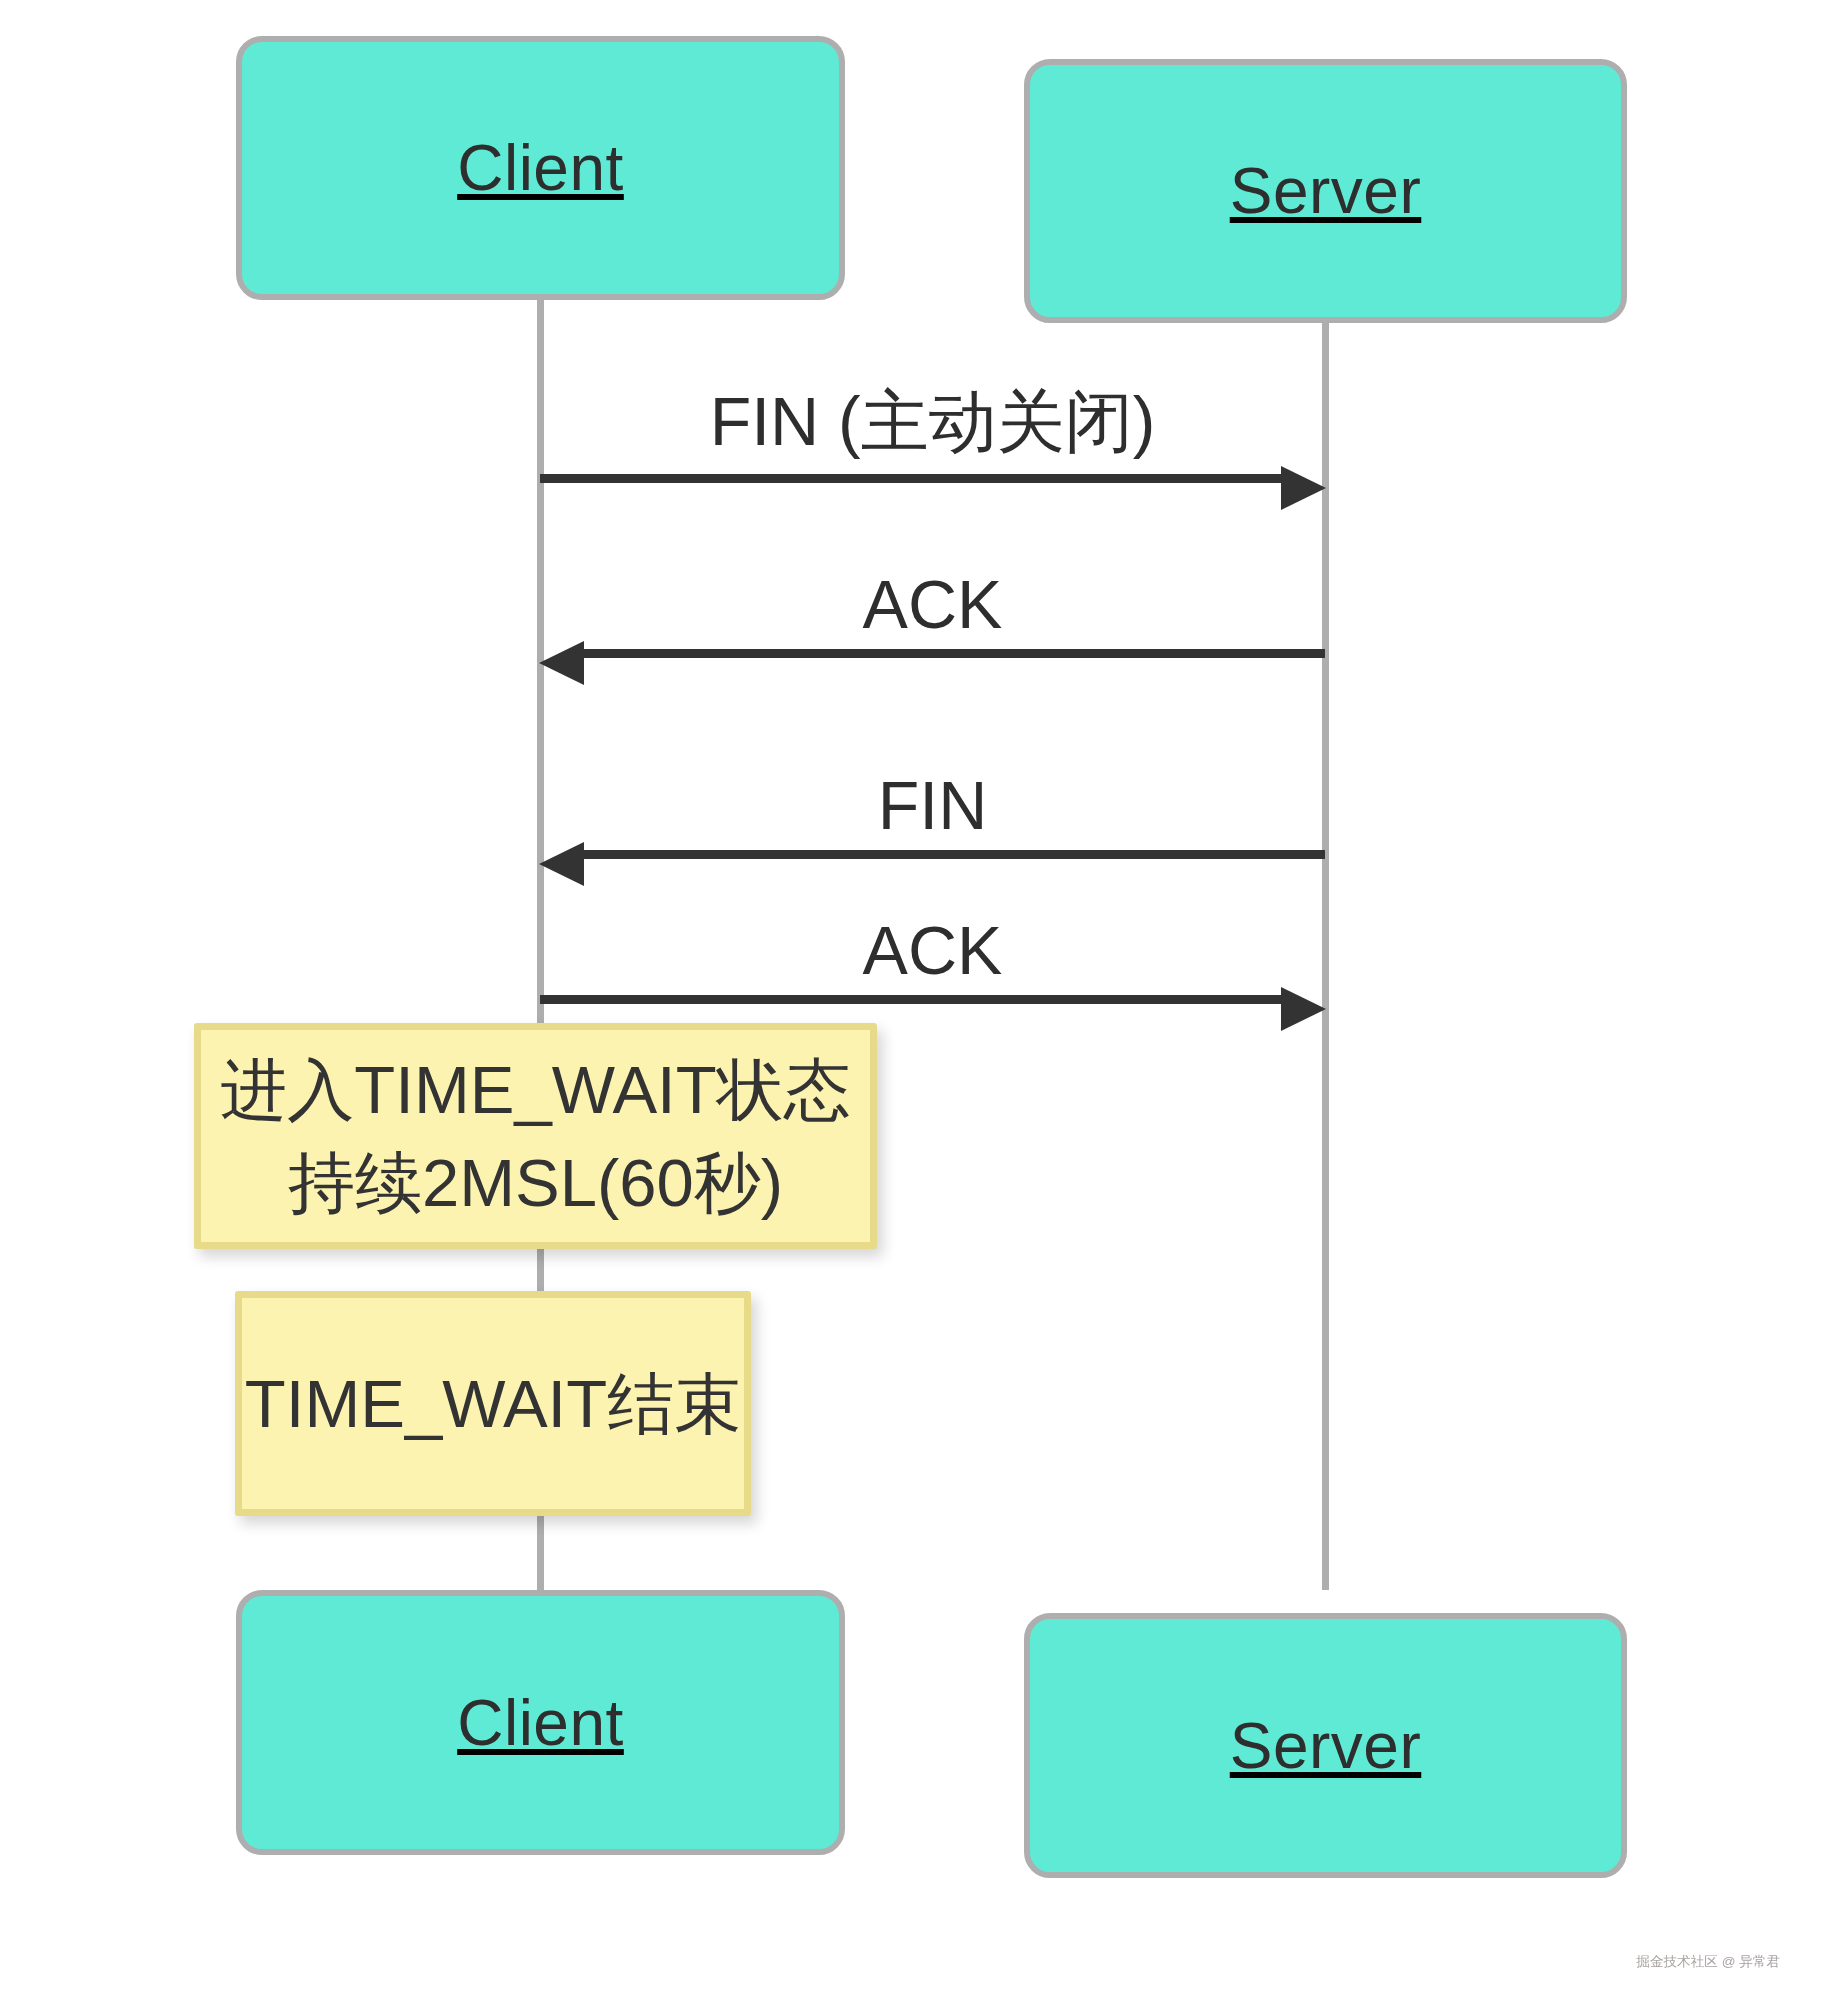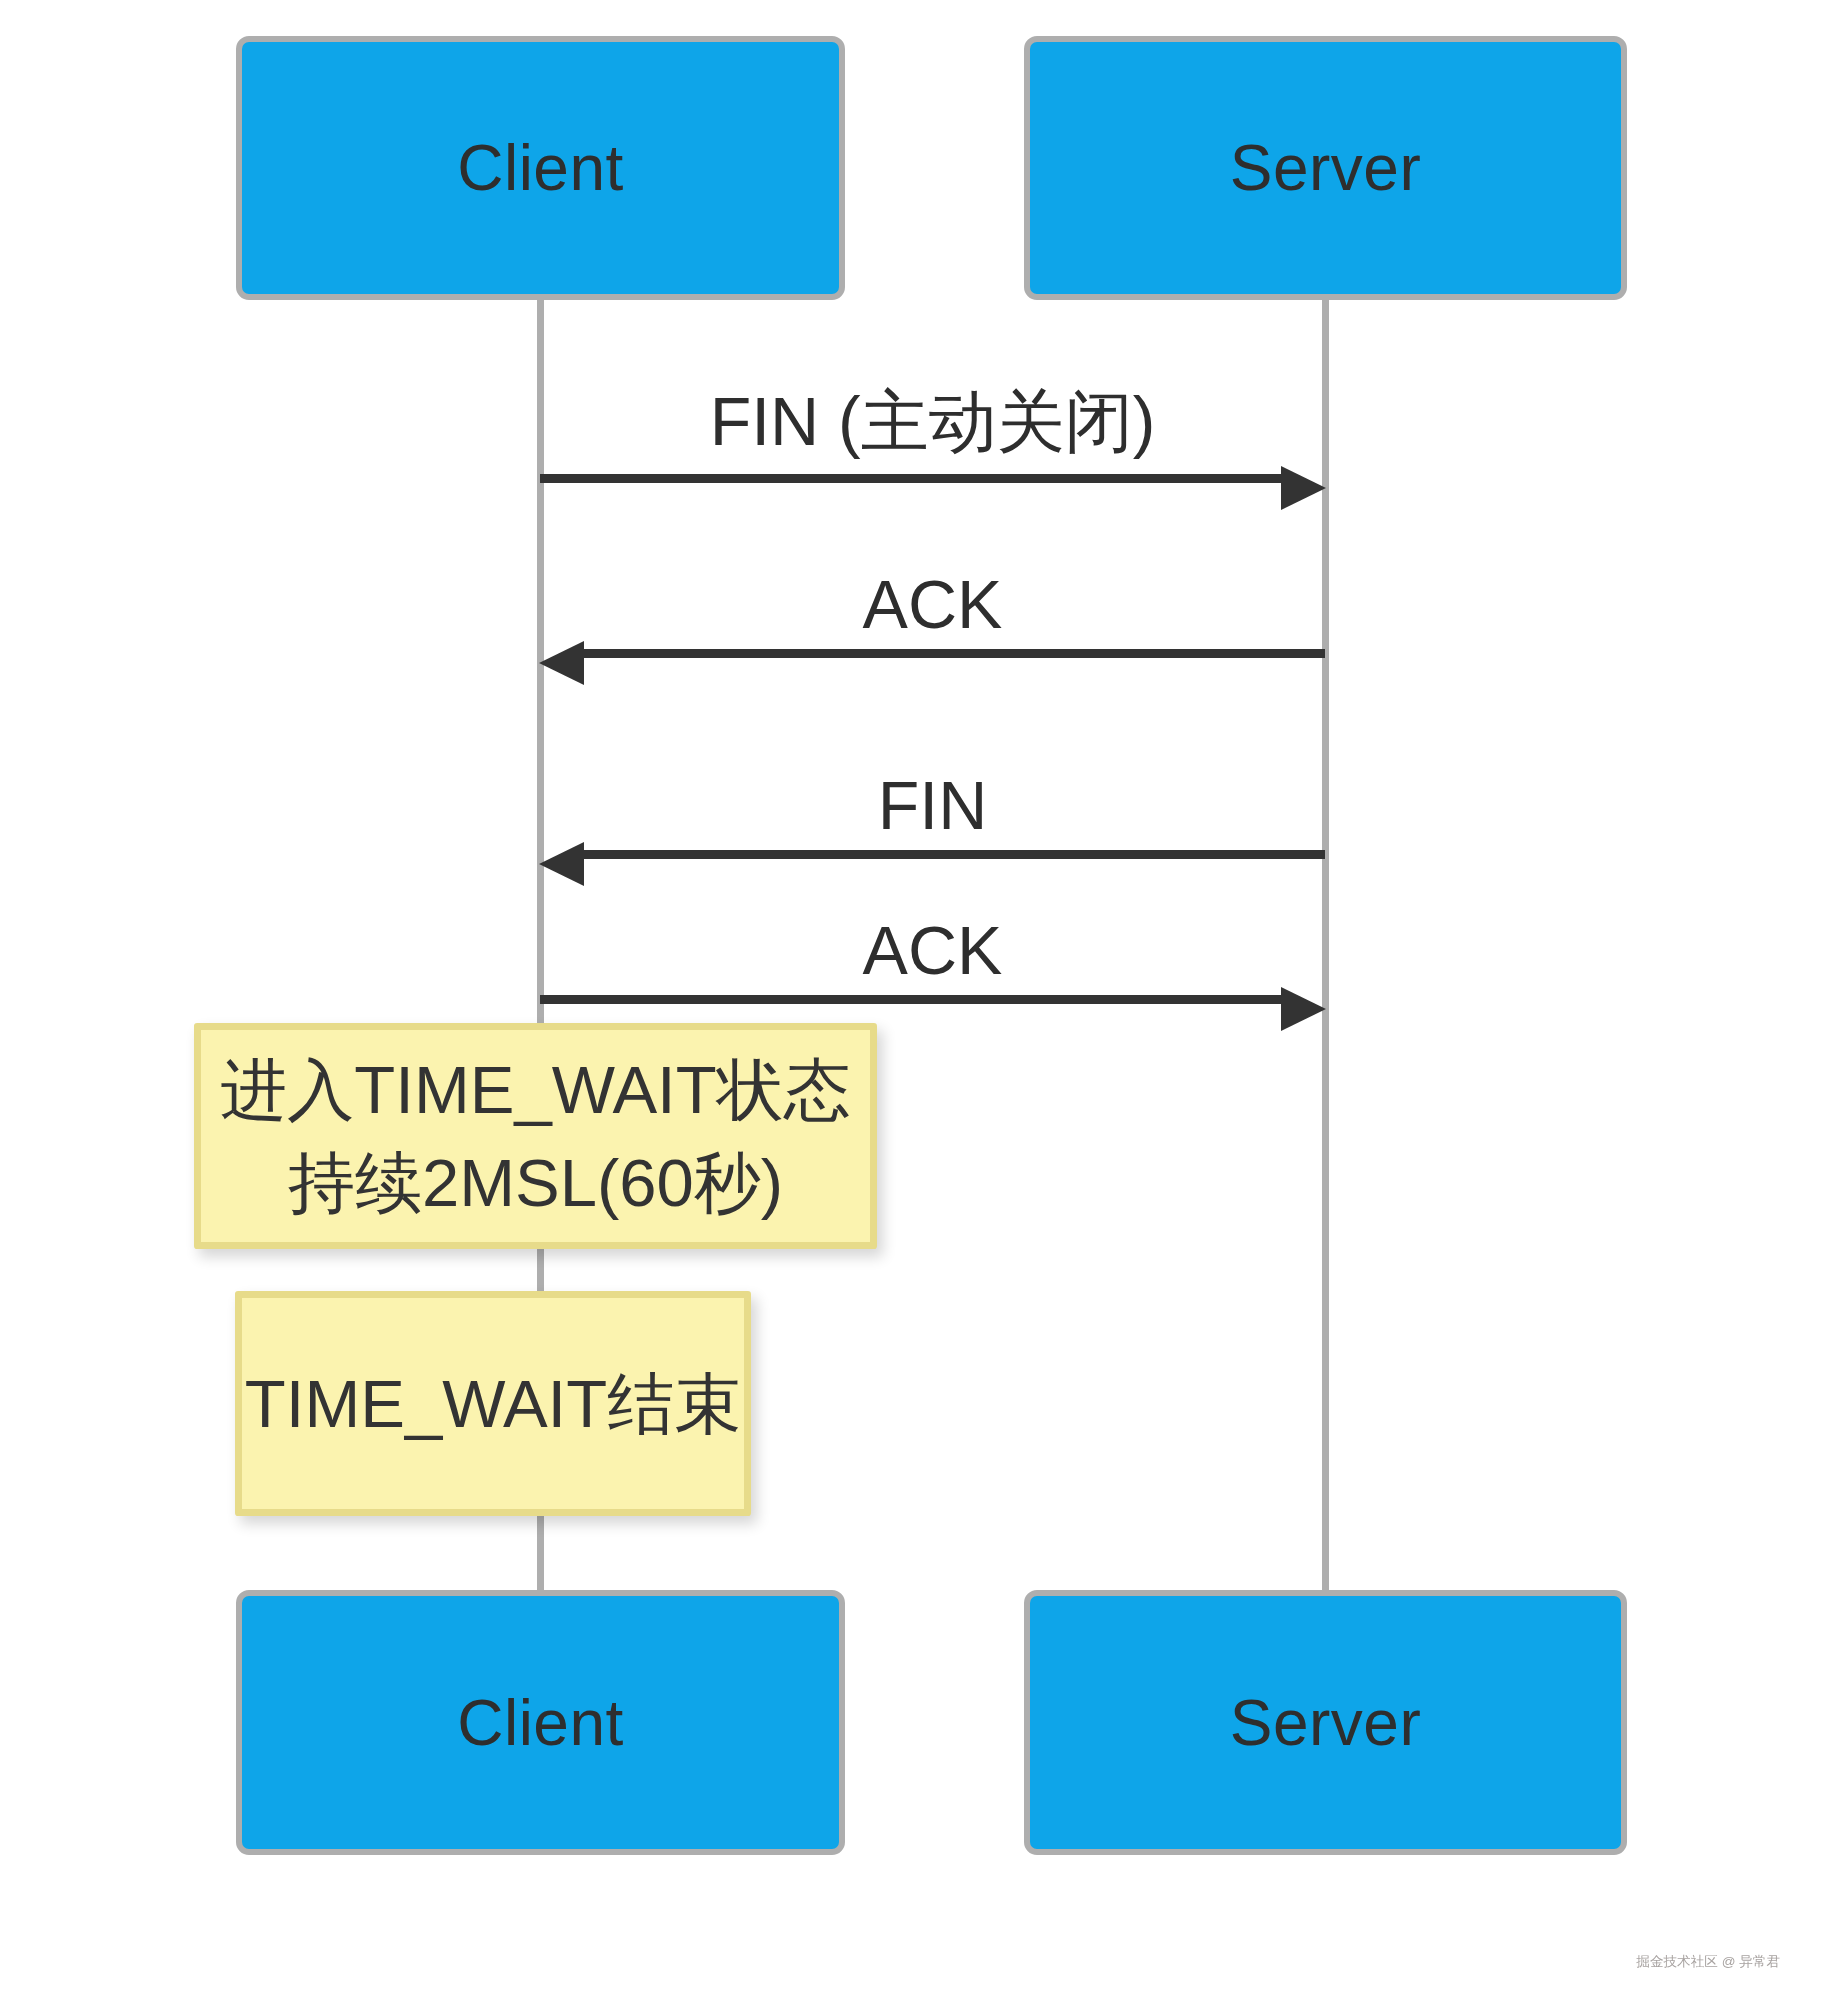--- a/index.html
+++ b/index.html
@@ -29,29 +29,29 @@
     background:var(--line-gray);
   }
   .lifeline.client{left:537px;}
   .lifeline.server{left:1322px;}
 
   
   .actor-box{
     position:absolute;
     height:264px;
     border:6.8px solid var(--line-gray);
-    border-radius:13px;
-    background:#0ea5e9;
-    display:flex;align-items:center;justify-content:center;
+    border-radius:26px;
+    background:#5eead4;
+    display:flex;align-items:center;justify-content:center;text-decoration:underline;
   }
   .actor-box span{
     font-size:64px;color:var(--ink);letter-spacing:0.5px;white-space:nowrap;
   }
   .actor-box.client{left:236px;width:609px;}
-  .actor-box.server{left:1024px;width:603px;}
+  .actor-box.server{left:1024px;width:603px;margin-top:23px;}
   .actor-box.top{top:36px;}
   .actor-box.bottom{top:1590px;height:265px;}
 
   
   .msg{
     position:absolute;
     left:540px;width:785px;height:27px;
   }
   .msg.m1{top:474px;}
   .msg.m2{top:649px;}

